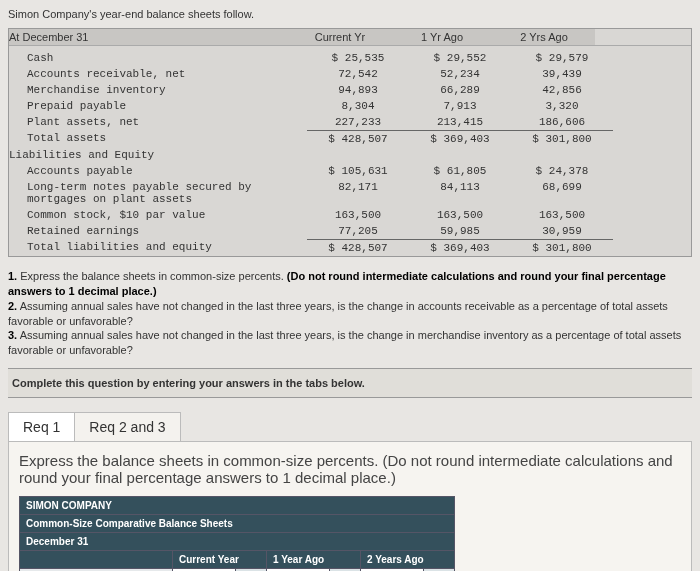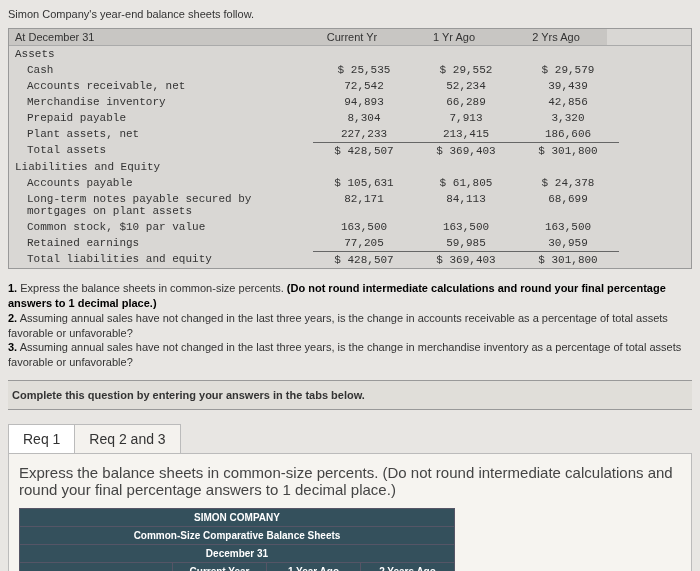--- a/index.html
+++ b/index.html
@@ -20,21 +20,21 @@
       background: #d9d7d4;
       border: 1px solid #999;
       margin-bottom: 12px;
     }
     .bs-header {
       display: flex;
       border-bottom: 1px solid #aaa;
     }
     .bs-label-col {
       width: 280px;
-      padding: 2px 6px;
+      padding: 2px 0;
     }
     .bs-val-col {
       width: 90px;
       text-align: center;
       padding: 2px 6px;
       font-family: 'Courier New', monospace;
     }
     .bs-header .bs-label-col, .bs-header .bs-val-col {
       background: #c8c6c3;
       font-family: Arial, sans-serif;
@@ -95,21 +95,21 @@
       border-collapse: collapse;
     }
     .answer-table th, .answer-table td {
       border: 1px solid #556;
       font-size: 10px;
       padding: 3px 6px;
     }
     .hdr-dark {
       background: #34505c;
       color: #fff;
-      text-align: center;
+      text-align: left;
       font-weight: bold;
     }
     .input-cell {
       background: #fff;
       width: 50px;
       height: 16px;
     }
     .pct-cell {
       background: #dbe3e6;
       width: 18px;
@@ -127,21 +127,20 @@
 <div class="title-text">Simon Company's year-end balance sheets follow.</div>
 
 <div class="balance-sheet">
   <div class="bs-header">
     <div class="bs-label-col">At December 31</div>
     <div class="bs-val-col">Current Yr</div>
     <div class="bs-val-col">1 Yr Ago</div>
     <div class="bs-val-col">2 Yrs Ago</div>
   </div>
   <div class="bs-row">
-      <div class="bs-label-col section-hdr">Assets</div>
       <div class="bs-val-col"></div>
       <div class="bs-val-col"></div>
       <div class="bs-val-col"></div>
     </div>
   <div class="bs-row">
       <div class="bs-label-col indent1">Cash</div>
       <div class="bs-val-col">$ 25,535</div>
       <div class="bs-val-col">$ 29,552</div>
       <div class="bs-val-col">$ 29,579</div>
     </div>

